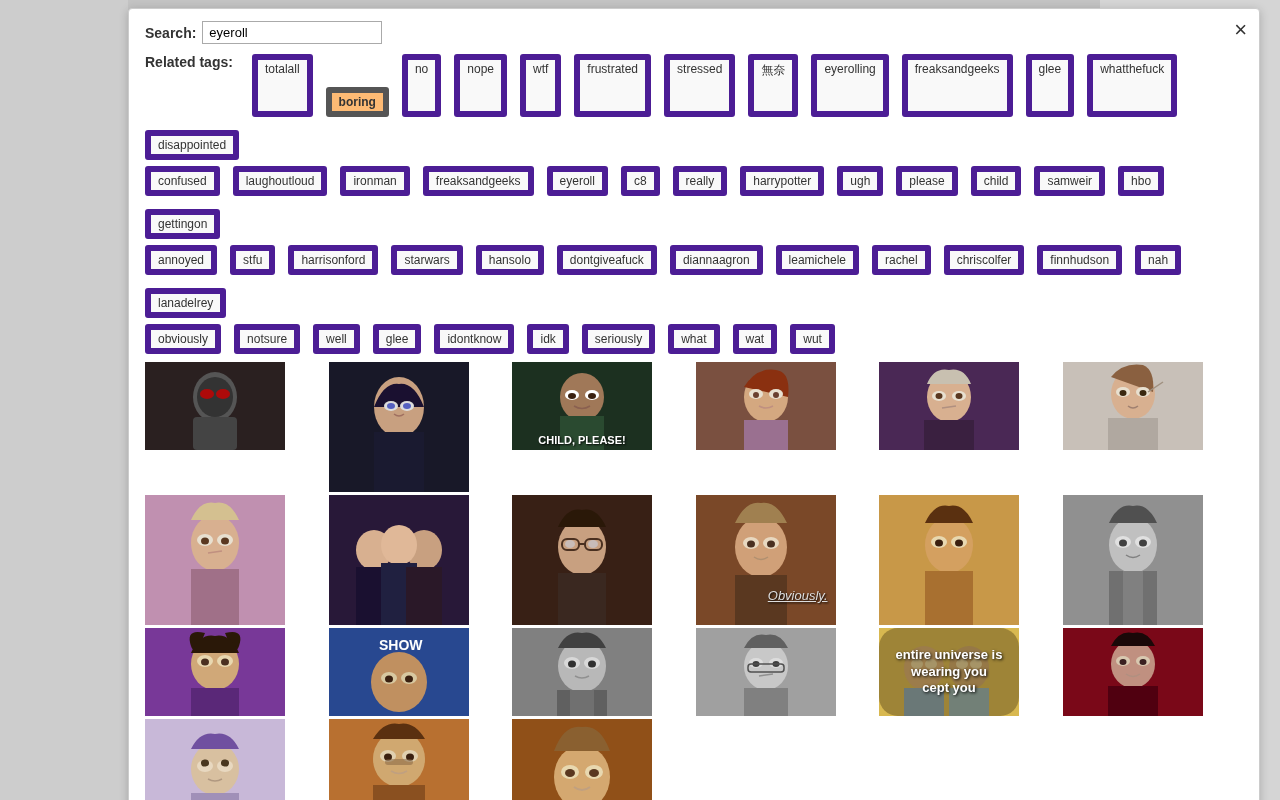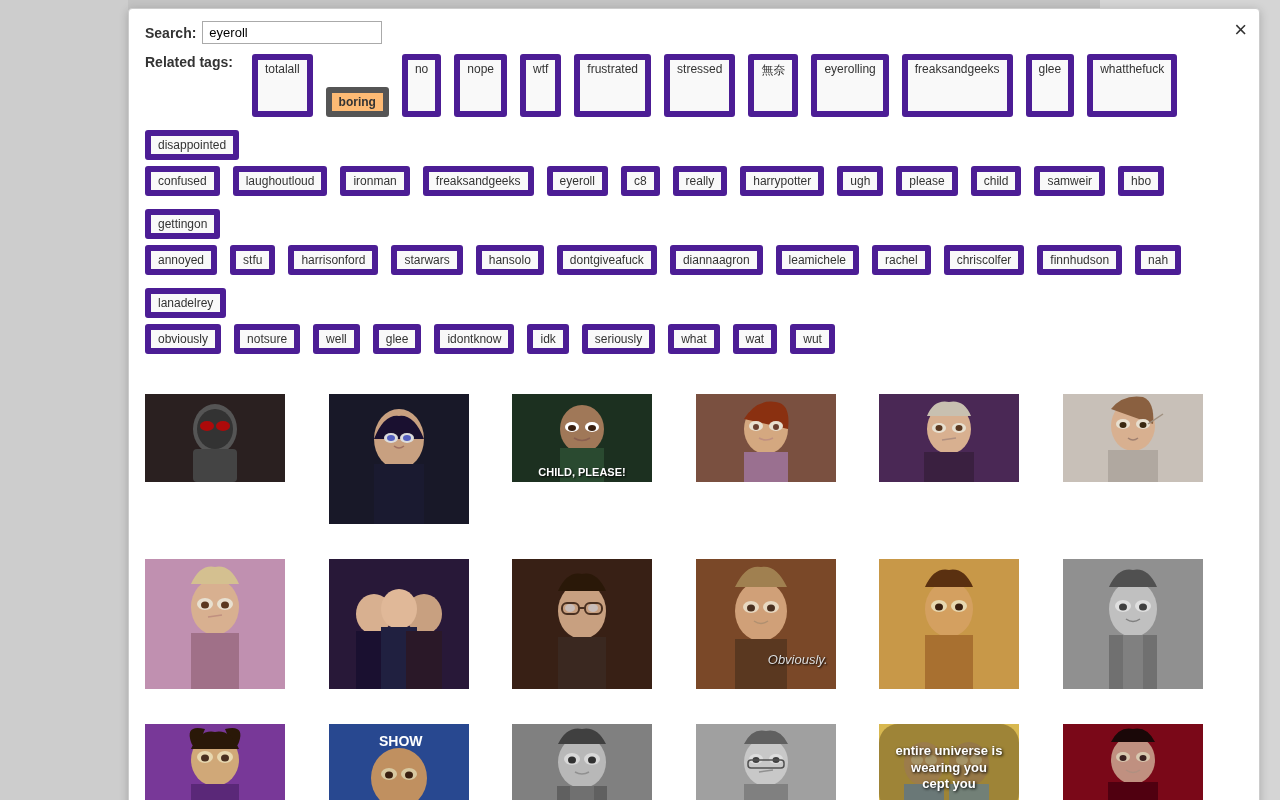--- a/index.html
+++ b/index.html
@@ -115,21 +115,20 @@
     }
 
     
     .cell {
       width: 140px;
       height: 88px;
       overflow: hidden;
       cursor: pointer;
       position: relative;
       flex-shrink: 0;
-      margin-top: 32px;
     }
 
     .grid-container {
       display: grid;
       grid-template-columns: repeat(6, 1fr);
       gap: 3px;
       margin-top: 8px;
     }
 
     
@@ -347,21 +346,21 @@
         <rect width="140" height="130" fill="#7a4828"></rect>
         <ellipse cx="65" cy="52" rx="26" ry="30" fill="#d0a078"></ellipse>
         <path d="M39 28 Q50 5 65 8 Q80 5 91 28" fill="#a08050"></path>
         <ellipse cx="55" cy="48" rx="8" ry="6" fill="#e8d8c0"></ellipse>
         <ellipse cx="75" cy="48" rx="8" ry="6" fill="#e8d8c0"></ellipse>
         <ellipse cx="55" cy="49" rx="4" ry="3.5" fill="#4a3020"></ellipse>
         <ellipse cx="75" cy="49" rx="4" ry="3.5" fill="#4a3020"></ellipse>
         <path d="M58 62 Q65 67 72 62" stroke="#b09070" stroke-width="1.5" fill="none"></path>
         <rect x="39" y="80" width="52" height="50" fill="#5a3820"></rect>
       </svg>
-      <div style="position:absolute; bottom:22px; right:8px; color:#ddd; font-style:italic; font-size:13px; text-shadow:1px 1px 2px black;">Obviously.</div>
+      <div style="position:absolute; bottom:22px; right:8px; color:#ddd; font-style:italic; font-size:13px; text-shadow:1px 1px 2px black;text-decoration:underline;">Obviously.</div>
     </div>
     <div class="cell" style="height:130px; background:#c89848;">
       <svg width="140" height="130" viewBox="0 0 140 130">
         <rect width="140" height="130" fill="#c89848"></rect>
         <ellipse cx="70" cy="50" rx="24" ry="28" fill="#d4a060"></ellipse>
         <path d="M46 28 Q55 8 70 11 Q85 8 94 28" fill="#5a3010"></path>
         <ellipse cx="60" cy="47" rx="8" ry="6" fill="#e8d8b0"></ellipse>
         <ellipse cx="80" cy="47" rx="8" ry="6" fill="#e8d8b0"></ellipse>
         <ellipse cx="60" cy="48" rx="4" ry="3.5" fill="#3a2010"></ellipse>
         <ellipse cx="80" cy="48" rx="4" ry="3.5" fill="#3a2010"></ellipse>

